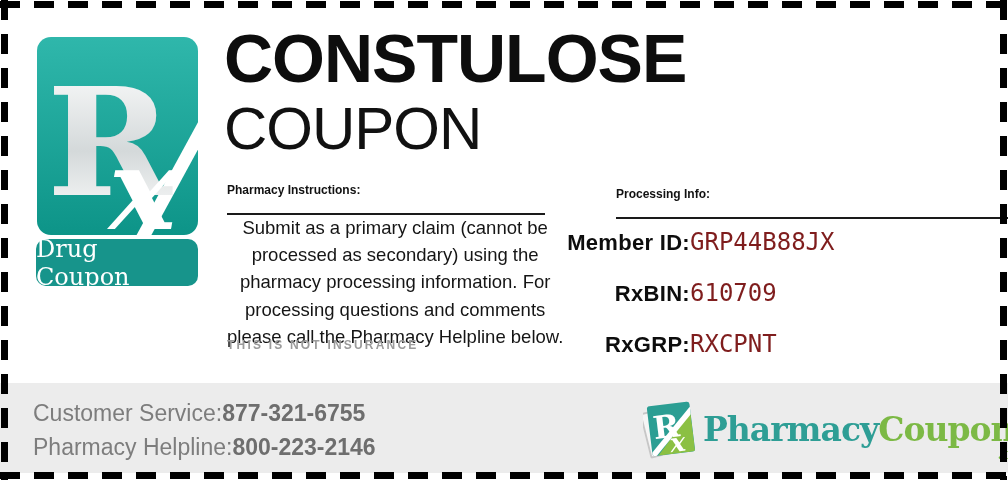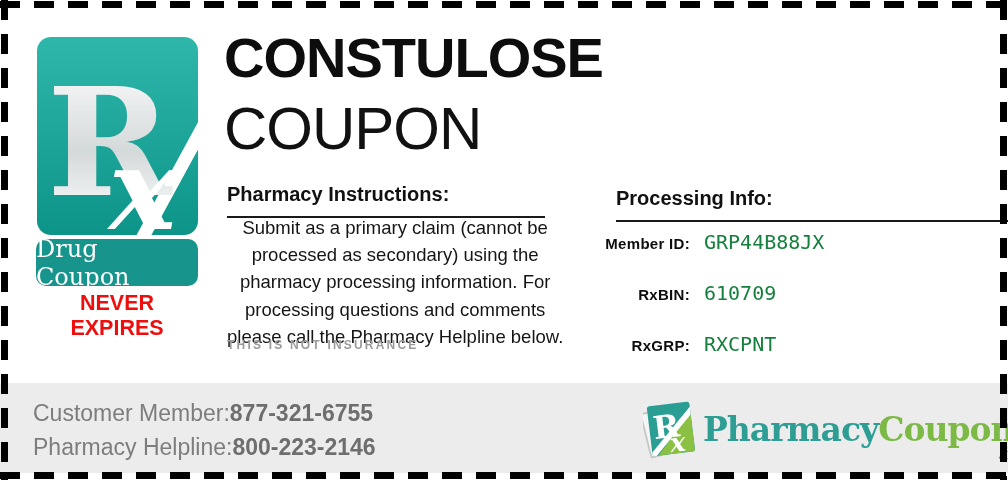--- a/index.html
+++ b/index.html
@@ -24,45 +24,45 @@
     background:#17948b;border-radius:10px;color:#fff;
     font-family:"DejaVu Serif",serif;font-size:24px;
     display:flex;align-items:center;justify-content:center;
   }
   .never-expires{
     position:absolute;left:32px;top:291px;width:170px;text-align:center;
     color:#ee0e0e;font-weight:700;font-size:21.5px;letter-spacing:0;
   }
 
   
-  .drug-name{position:absolute;left:224px;top:24px;font-size:56px;font-weight:700;
+  .drug-name{position:absolute;left:224px;top:24px;font-size:68px;font-weight:700;
     color:#0d0d0d;line-height:68px;letter-spacing:-1px;white-space:nowrap;}
   .coupon-word{position:absolute;left:224px;top:100px;font-size:60px;font-weight:400;
     color:#111;line-height:58px;letter-spacing:-1px;white-space:nowrap;}
 
   
-  .col-heading{position:absolute;font-size:20px;font-weight:700;color:#111;
-    border-bottom:2px solid #1a1a1a;padding-bottom:10px;white-space:nowrap;}
+  .col-heading{position:absolute;font-size:12px;font-weight:700;color:#111;
+    border-bottom:2px solid #1a1a1a;padding-bottom:16px;white-space:nowrap;}
   .instr-heading{left:227px;top:183px;width:318px;}
   .proc-heading{left:572px;top:187px;width:411px;margin-left:44px;}
 
   
   .instr-body{position:absolute;left:227px;top:214px;font-size:18.5px;
     line-height:27.2px;color:#151515;}
   .instr-body div{white-space:nowrap;text-align:center;}
   .not-insurance{position:absolute;left:227px;top:338px;font-size:12px;font-weight:700;
     letter-spacing:2.2px;color:#9b9b9b;white-space:nowrap;}
 
   
   .proc-rows{position:absolute;left:558px;top:217px;width:440px;}
   .proc-row{height:51px;line-height:51px;white-space:nowrap;}
   .proc-label{display:inline-block;width:132px;text-align:right;
-    font-size:15px;font-weight:700;color:#0d0d0d;letter-spacing:0.3px;}
-  .proc-value{font-family:"DejaVu Sans Mono",monospace;font-size:20px;
-    color:#15803d;margin-left:14px;}
+    font-size:22px;font-weight:700;color:#0d0d0d;letter-spacing:0.3px;}
+  .proc-value{font-family:"DejaVu Sans Mono",monospace;font-size:24px;
+    color:#7f1d1d;margin-left:0;}
 
   
   .footer-bar{position:absolute;left:0;top:383px;width:1008px;height:90px;
     background:#ececec;z-index:1;}
   .contact{position:absolute;left:33px;top:13px;font-size:23px;color:#7d7d7d;
     line-height:34px;}
   .contact .num{font-weight:700;color:#6e6e6e;}
   .pc-logo{position:absolute;left:643px;top:15px;display:flex;align-items:center;
     cursor:pointer;}
   .pc-icon{width:54px;height:62px;margin-right:6px;flex:0 0 auto;}
@@ -95,21 +95,20 @@
     </defs>
     <rect width="161" height="198" rx="14" fill="url(#tealGrad)"></rect>
     <g clip-path="url(#logoClip)">
       <line x1="95" y1="220" x2="192" y2="42" stroke="#ffffff" stroke-width="13"></line>
       <text x="10" y="158" font-family="DejaVu Serif, serif" font-weight="bold" font-size="150" fill="url(#silverGrad)">R</text>
       <text x="72" y="192" font-family="DejaVu Serif, serif" font-weight="bold" font-style="italic" font-size="112" fill="#ffffff">x</text>
     </g>
   </svg>
 
   <div class="drug-badge">Drug Coupon</div>
-  <div class="never-expires">NEVER EXPIRES</div>
 
   <div class="drug-name">CONSTULOSE</div>
   <div class="coupon-word">COUPON</div>
 
   <div class="col-heading instr-heading">Pharmacy Instructions:</div>
   <div class="instr-body">
     <div>Submit as a primary claim (cannot be</div>
     <div>processed as secondary) using the</div>
     <div>pharmacy processing information. For</div>
     <div>processing questions and comments</div>
@@ -126,21 +125,21 @@
       <span class="proc-label">RxBIN:</span><span class="proc-value">610709</span>
     </div>
     <div class="proc-row">
       <span class="proc-label">RxGRP:</span><span class="proc-value">RXCPNT</span>
     </div>
   </div>
 
   <div class="footer-bar">
     <div class="contact">
       <div>
-        <span>Customer Member:</span><span class="num">877-321-6755</span>
+        <span>Customer Service:</span><span class="num">877-321-6755</span>
       </div>
       <div>
         <span>Pharmacy Helpline:</span><span class="num">800-223-2146</span>
       </div>
     </div>
 
     <div class="pc-logo">
       <svg class="pc-icon" viewBox="0 0 58 64" xmlns="http://www.w3.org/2000/svg">
         <g transform="rotate(-14 22 40)">
           <rect x="3" y="10" width="44" height="50" rx="2" fill="#c7c7c7"></rect>

